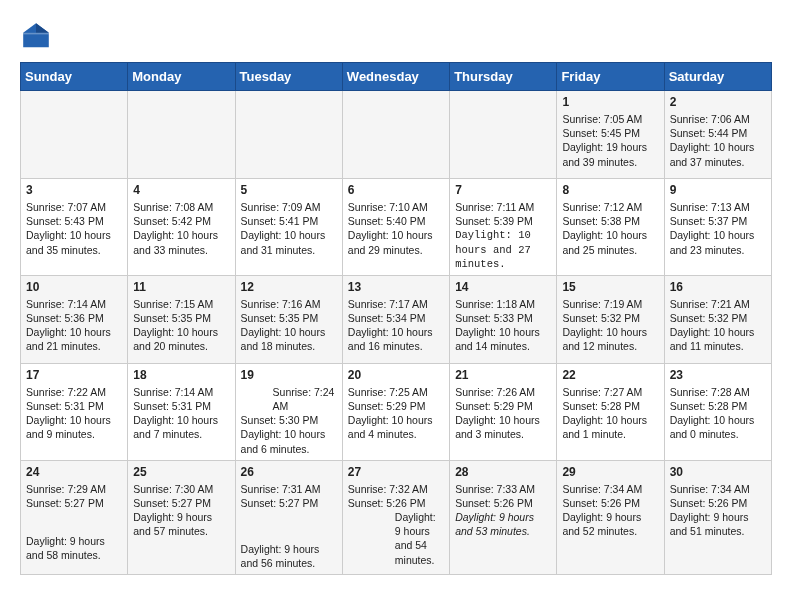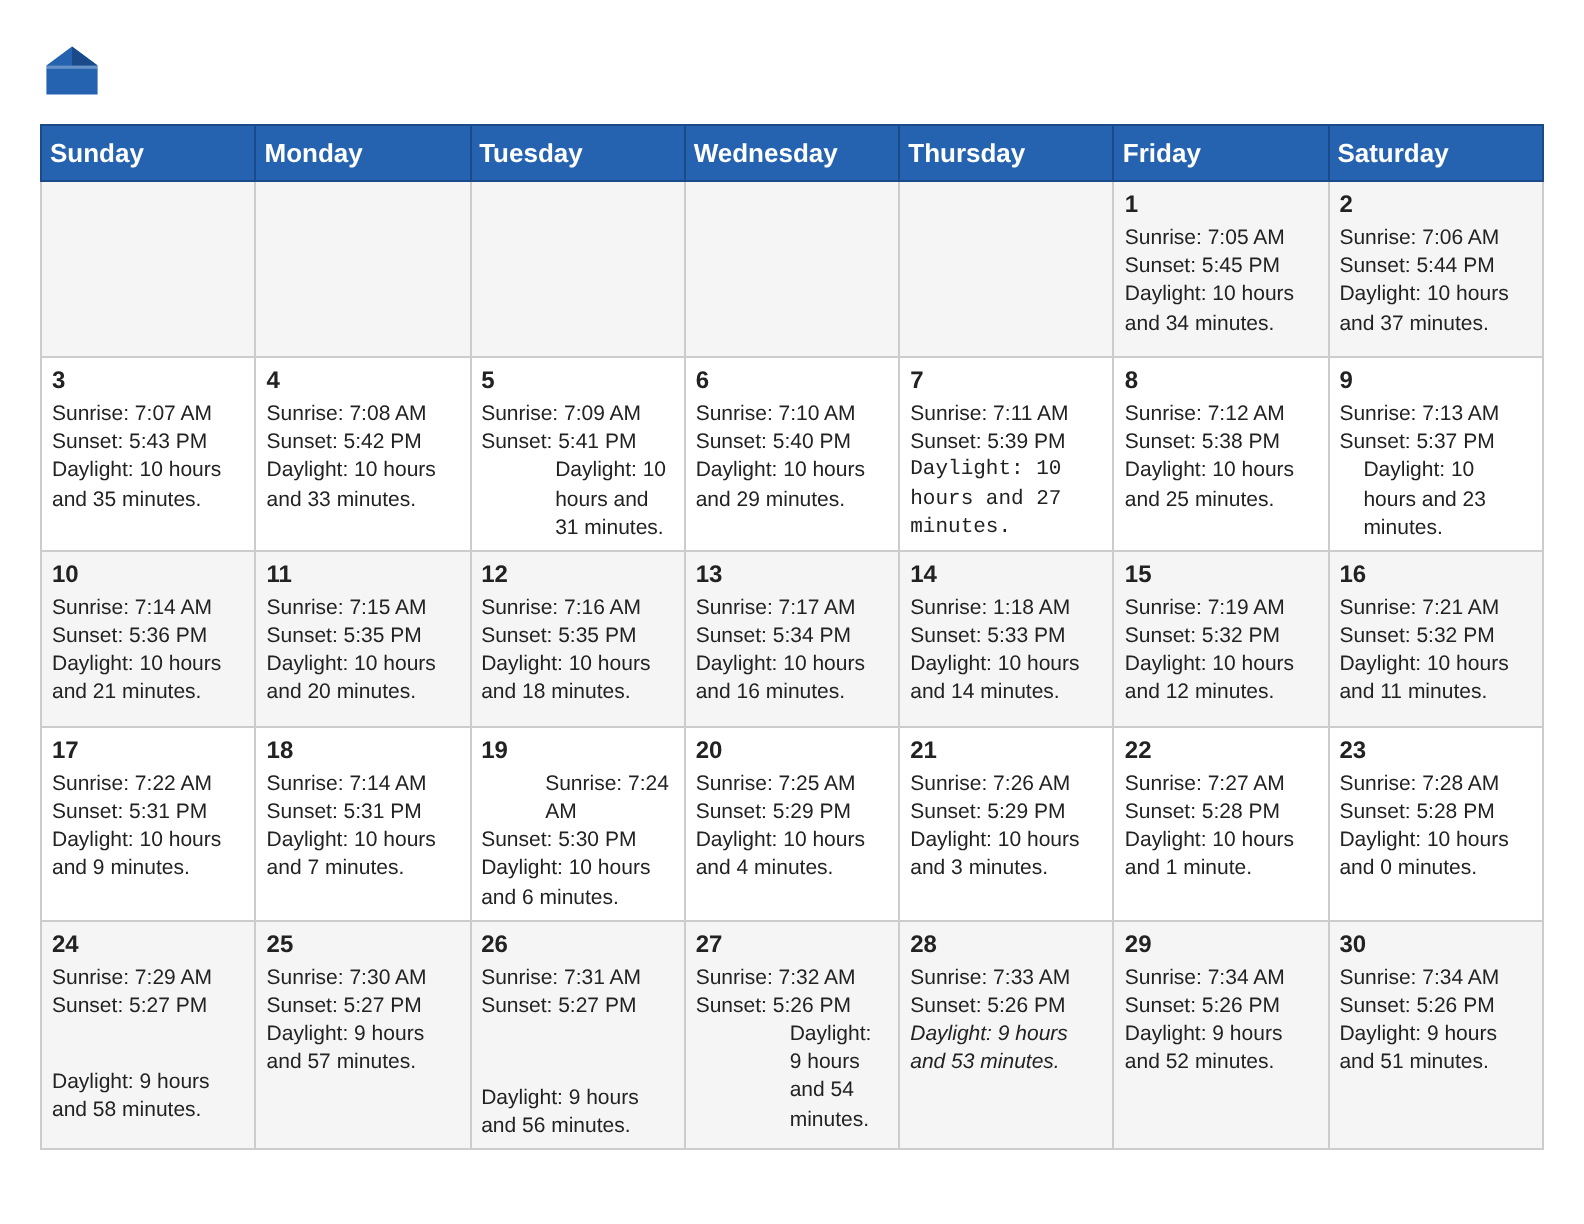--- a/index.html
+++ b/index.html
@@ -109,21 +109,21 @@
   <tr>
         <td class="empty-cell"></td>
         <td class="empty-cell"></td>
         <td class="empty-cell"></td>
         <td class="empty-cell"></td>
         <td class="empty-cell"></td>
         <td>
           <div class="day-num">1</div>
           <div style="line-height: 1.35;">Sunrise: 7:05 AM</div>
           <div style="line-height: 1.35;">Sunset: 5:45 PM</div>
-          <div style="line-height: 1.35;">Daylight: 10 hours and 34 minutes.</div>
+          <div style="line-height: 1.35;">Daylight: 19 hours and 39 minutes.</div>
         </td>
         <td>
           <div class="day-num">2</div>
           <div style="line-height: 1.35;">Sunrise: 7:06 AM</div>
           <div style="line-height: 1.35;">Sunset: 5:44 PM</div>
           <div style="line-height: 1.35;">Daylight: 10 hours and 37 minutes.</div>
         </td>
       </tr>
       <tr>
         <td>
@@ -135,21 +135,21 @@
         <td>
           <div class="day-num">4</div>
           <div style="line-height: 1.35;">Sunrise: 7:08 AM</div>
           <div style="line-height: 1.35;">Sunset: 5:42 PM</div>
           <div style="line-height: 1.35;">Daylight: 10 hours and 33 minutes.</div>
         </td>
         <td>
           <div class="day-num">5</div>
           <div style="line-height: 1.35;">Sunrise: 7:09 AM</div>
           <div style="line-height: 1.35;">Sunset: 5:41 PM</div>
-          <div style="line-height: 1.35; margin-left: 37px;">Daylight: 10 hours and 31 minutes.</div>
+          <div style="line-height: 1.35;">Daylight: 10 hours and 31 minutes.</div>
         </td>
         <td>
           <div class="day-num">6</div>
           <div style="line-height: 1.35;">Sunrise: 7:10 AM</div>
           <div style="line-height: 1.35;">Sunset: 5:40 PM</div>
           <div style="line-height: 1.35;">Daylight: 10 hours and 29 minutes.</div>
         </td>
         <td>
           <div class="day-num">7</div>
           <div style="line-height: 1.35;">Sunrise: 7:11 AM</div>
@@ -159,21 +159,21 @@
         <td>
           <div class="day-num">8</div>
           <div style="line-height: 1.35;">Sunrise: 7:12 AM</div>
           <div style="line-height: 1.35;">Sunset: 5:38 PM</div>
           <div style="line-height: 1.35;">Daylight: 10 hours and 25 minutes.</div>
         </td>
         <td>
           <div class="day-num">9</div>
           <div style="line-height: 1.35;">Sunrise: 7:13 AM</div>
           <div style="line-height: 1.35;">Sunset: 5:37 PM</div>
-          <div style="line-height: 1.35; margin-left: 12px;">Daylight: 10 hours and 23 minutes.</div>
+          <div style="line-height: 1.35;">Daylight: 10 hours and 23 minutes.</div>
         </td>
       </tr>
       <tr>
         <td>
           <div class="day-num">10</div>
           <div style="line-height: 1.35;">Sunrise: 7:14 AM</div>
           <div style="line-height: 1.35;">Sunset: 5:36 PM</div>
           <div style="line-height: 1.35;">Daylight: 10 hours and 21 minutes.</div>
         </td>
         <td>

